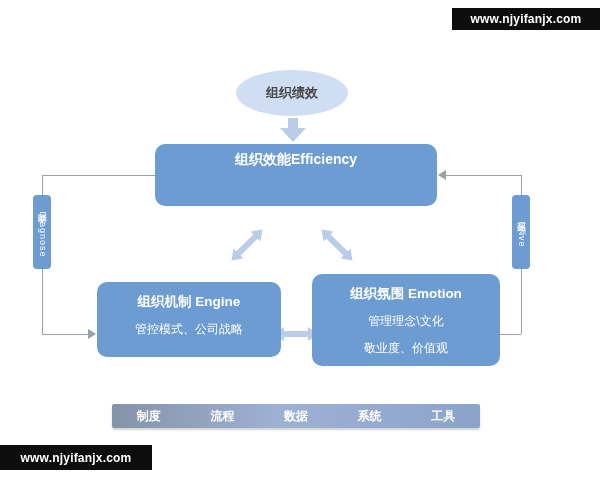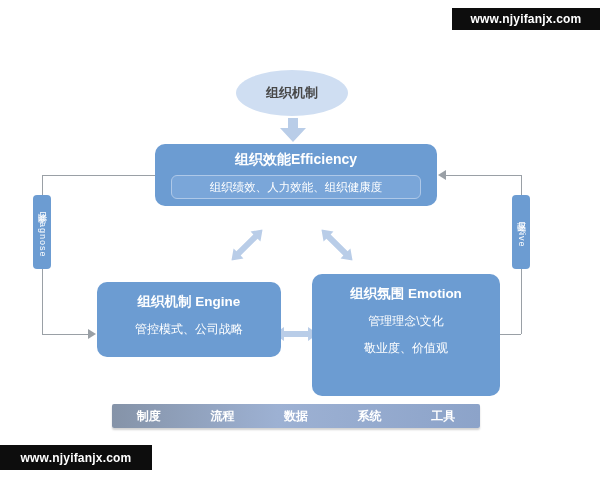--- a/index.html
+++ b/index.html
@@ -20,21 +20,21 @@
 
   
   .box { position: absolute; background: #6c9cd2; border-radius: 10px; color: #fff; }
   .efficiency { left: 155px; top: 144px; width: 282px; height: 62px; }
   .efficiency .title { text-align: center; font-weight: bold; font-size: 14px; padding-top: 7px; }
   .efficiency .inner { position: absolute; left: 16px; right: 16px; top: 31px; height: 24px;
                        border: 1px solid #aec8e8; background: #7aa6d9; border-radius: 6px;
                        display: flex; align-items: center; justify-content: center;
                        font-size: 11.5px; }
   .engine { left: 97px; top: 282px; width: 184px; height: 75px; }
-  .emotion { left: 312px; top: 274px; width: 188px; height: 122px; }
+  .emotion { left: 312px; top: 274px; width: 188px; height: 92px; }
   .box .heading { text-align: center; font-weight: bold; font-size: 13.5px; padding-top: 11px; }
   .box .line { text-align: center; font-size: 12px; margin-top: 10px; }
 
   
   .blk-arrow { position: absolute; }
   .rot-l { transform: rotate(-45deg); }
   .rot-r { transform: rotate(45deg); }
 
   
   .cline { position: absolute; background: #9aa0a6; }
@@ -71,32 +71,29 @@
 <div class="stage">
 
   <div class="wm wm-top">
     <span>www.njyifanjx.com</span>
   </div>
   <div class="wm wm-bottom">
     <span>www.njyifanjx.com</span>
   </div>
 
   <div class="ellipse">
-    <span>组织机制</span>
+    <span>组织绩效</span>
   </div>
 
   <svg class="blk-arrow" style="left:280px; top:118px;" width="26" height="24" viewBox="0 0 26 24">
     <path d="M8 0 h10 v10 h8 L13 24 L0 10 h8 Z" fill="#b9cde8"></path>
   </svg>
 
   <div class="box efficiency">
     <div class="title">组织效能Efficiency</div>
-    <div class="inner">
-      <span>组织绩效、人力效能、组织健康度</span>
-    </div>
   </div>
 
   <svg class="blk-arrow rot-l" style="left:225px; top:236px;" width="44" height="18" viewBox="0 0 44 18">
     <path d="M10 2 L10 6 L34 6 L34 2 L44 9 L34 16 L34 12 L10 12 L10 16 L0 9 Z" fill="#b9cde8"></path>
   </svg>
   <svg class="blk-arrow rot-r" style="left:315px; top:236px;" width="44" height="18" viewBox="0 0 44 18">
     <path d="M10 2 L10 6 L34 6 L34 2 L44 9 L34 16 L34 12 L10 12 L10 16 L0 9 Z" fill="#b9cde8"></path>
   </svg>
 
   <svg class="blk-arrow" style="left:274px; top:325px;" width="44" height="18" viewBox="0 0 44 18">

